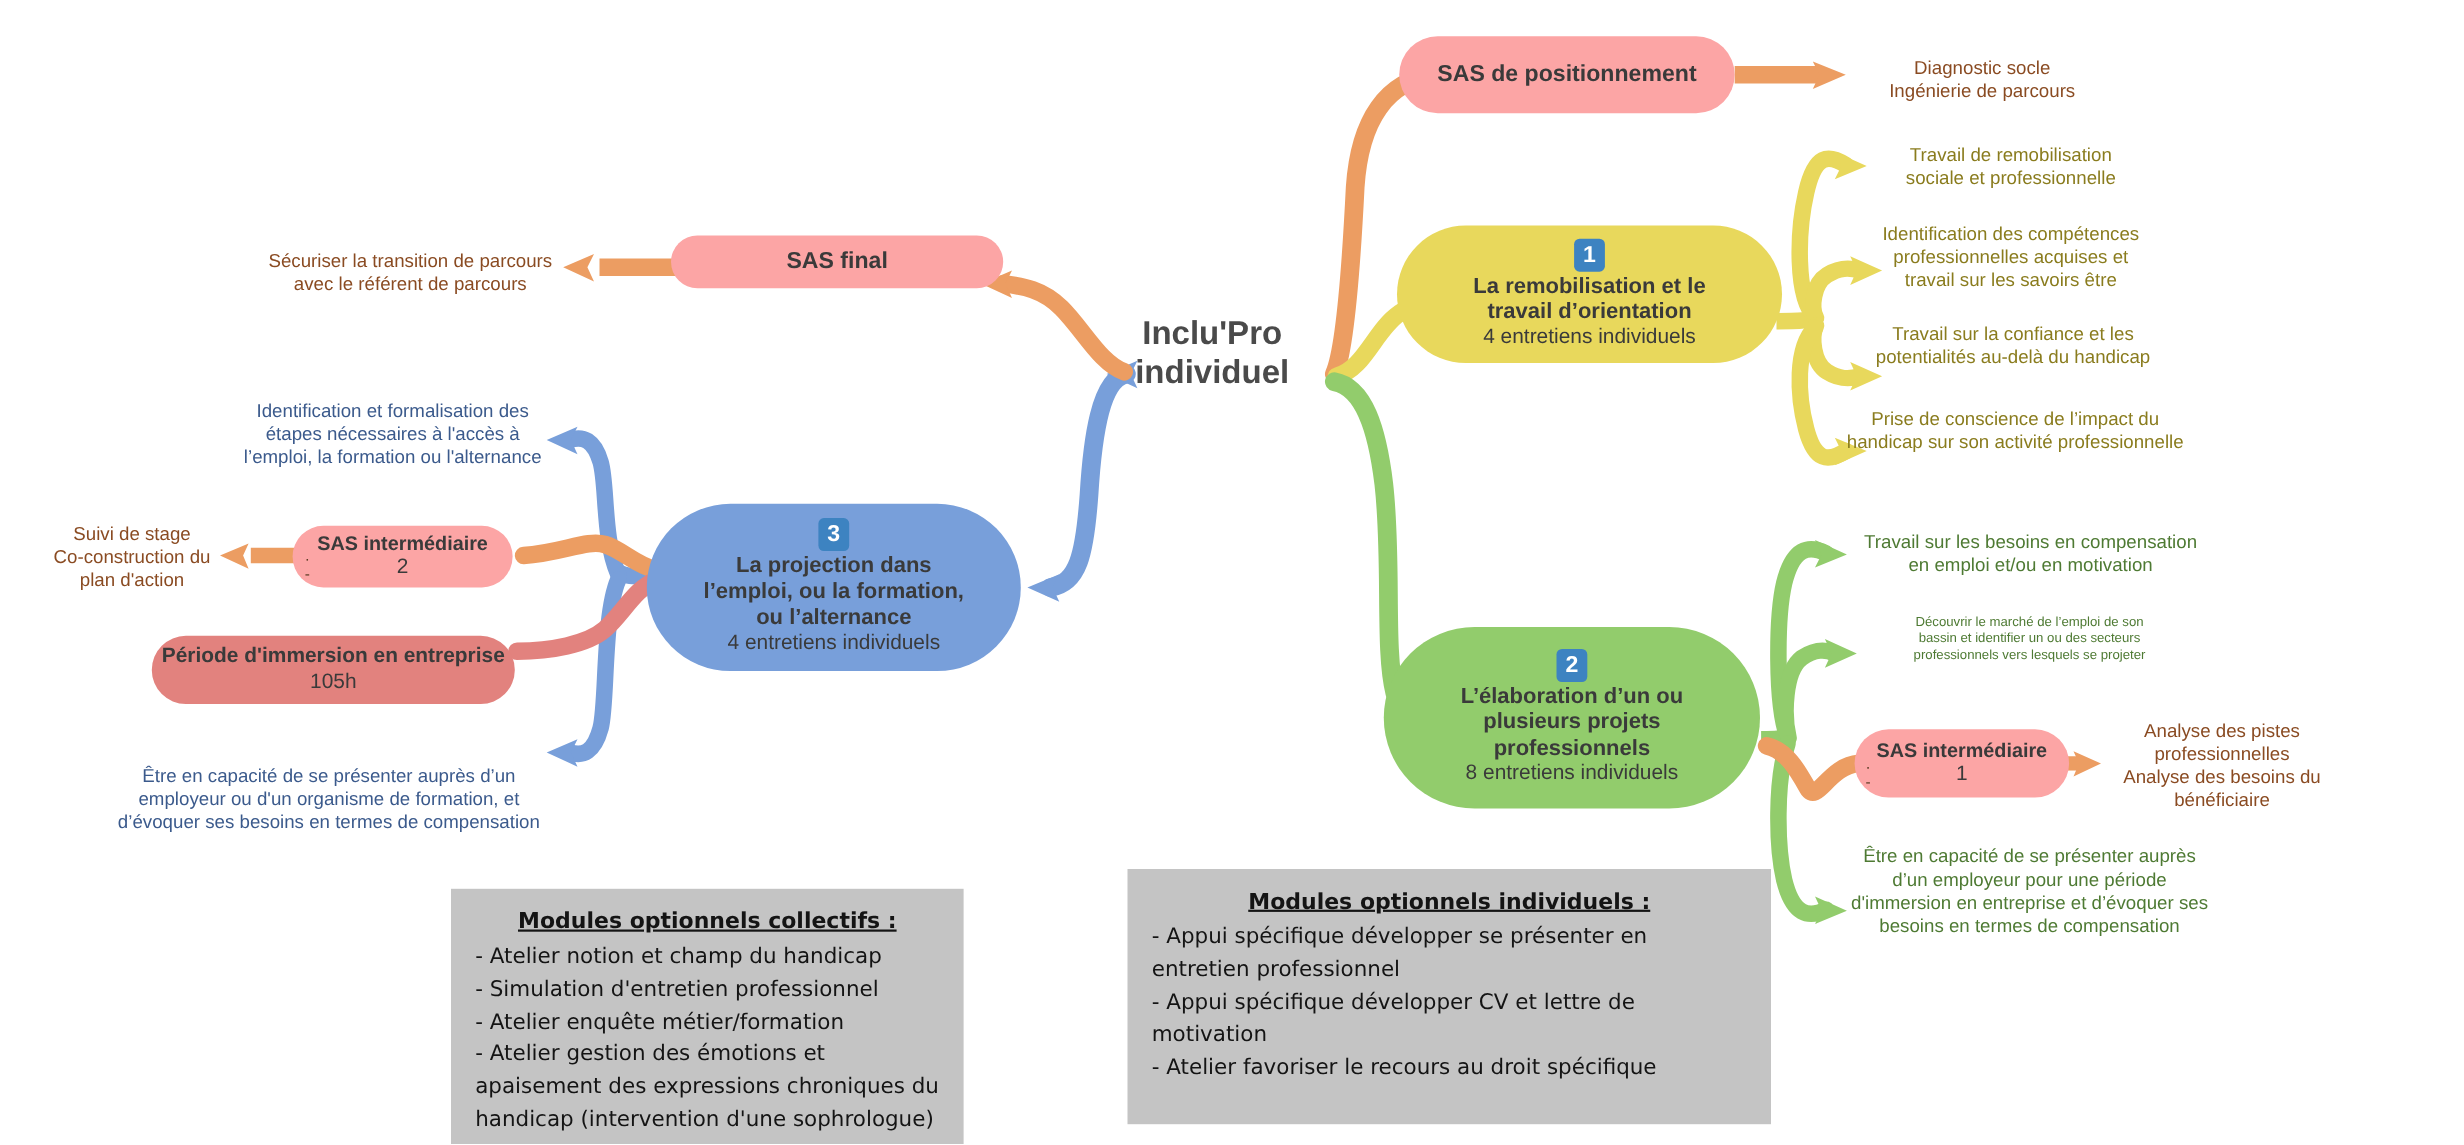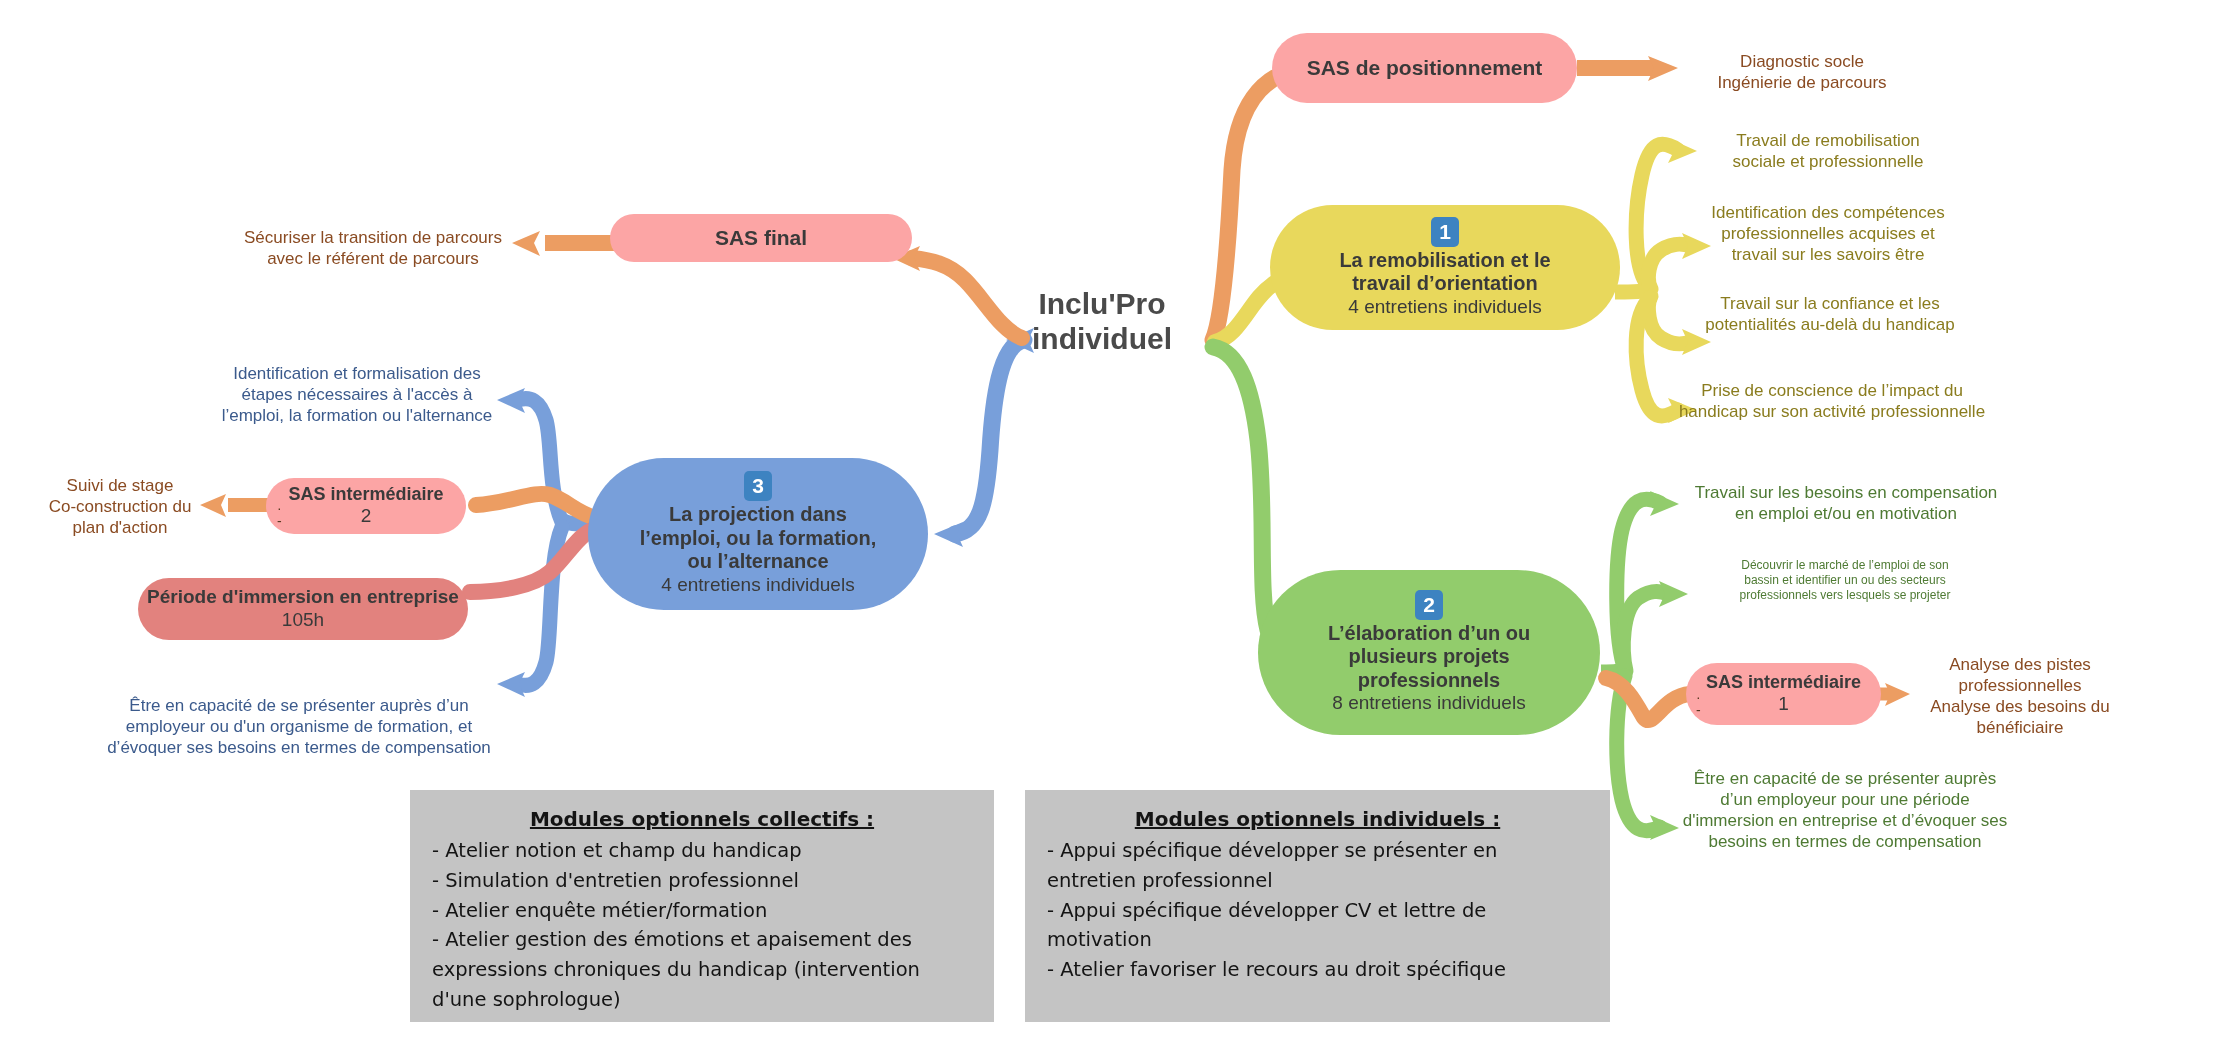--- a/index.html
+++ b/index.html
@@ -165,21 +165,21 @@
   </div>
   <div class="leaf leaf-yellow" style="left:1668px;top:203px;width:320px;font-size:17px;">
     <div>Identification des compétences</div>
     <div>professionnelles acquises et</div>
     <div>travail sur les savoirs être</div>
   </div>
   <div class="leaf leaf-yellow" style="left:1672px;top:294px;width:316px;font-size:17px;">
     <div>Travail sur la confiance et les</div>
     <div>potentialités au-delà du handicap</div>
   </div>
-  <div class="leaf leaf-yellow" style="left:1658px;top:371px;width:348px;font-size:17px;margin-top:10px;">
+  <div class="leaf leaf-yellow" style="left:1658px;top:371px;width:348px;font-size:17px;">
     <div>Prise de conscience de l’impact du</div>
     <div>handicap sur son activité professionnelle</div>
   </div>
 
   <div class="node pill green" style="left:1258px;top:570px;width:342px;height:165px;padding:8px 12px;">
     <div class="badge">2</div>
     <div class="title" style="font-size:20px;">L’élaboration d’un ou</div>
     <div class="title" style="font-size:20px;">plusieurs projets</div>
     <div class="title" style="font-size:20px;">professionnels</div>
     <div class="sub" style="font-size:19px;">8 entretiens individuels</div>
@@ -253,21 +253,21 @@
   </div>
 
   <div class="node pill orange" style="left:610px;top:214px;width:302px;height:48px;align-items:center;">
     <div class="title" style="font-size:21px;">SAS final</div>
   </div>
   <div class="leaf leaf-orange" style="left:228px;top:228px;width:290px;font-size:17px;">
     <div>Sécuriser la transition de parcours</div>
     <div>avec le référent de parcours</div>
   </div>
 
-  <div class="optbox" style="left:410px;top:790px;width:584px;height:232px;">
+  <div class="optbox" style="left:410px;top:808px;width:466px;height:232px;">
     <div class="opt-title">Modules optionnels collectifs :</div>
     <div class="opt-line">- Atelier notion et champ du handicap</div>
     <div class="opt-line">- Simulation d'entretien professionnel</div>
     <div class="opt-line">- Atelier enquête métier/formation</div>
     <div class="opt-line">- Atelier gestion des émotions et apaisement des expressions chroniques du handicap (intervention d'une sophrologue)</div>
   </div>
 
   <div class="optbox" style="left:1025px;top:790px;width:585px;height:232px;">
     <div class="opt-title">Modules optionnels individuels :</div>
     <div class="opt-line">- Appui spécifique développer se présenter en entretien professionnel</div>

